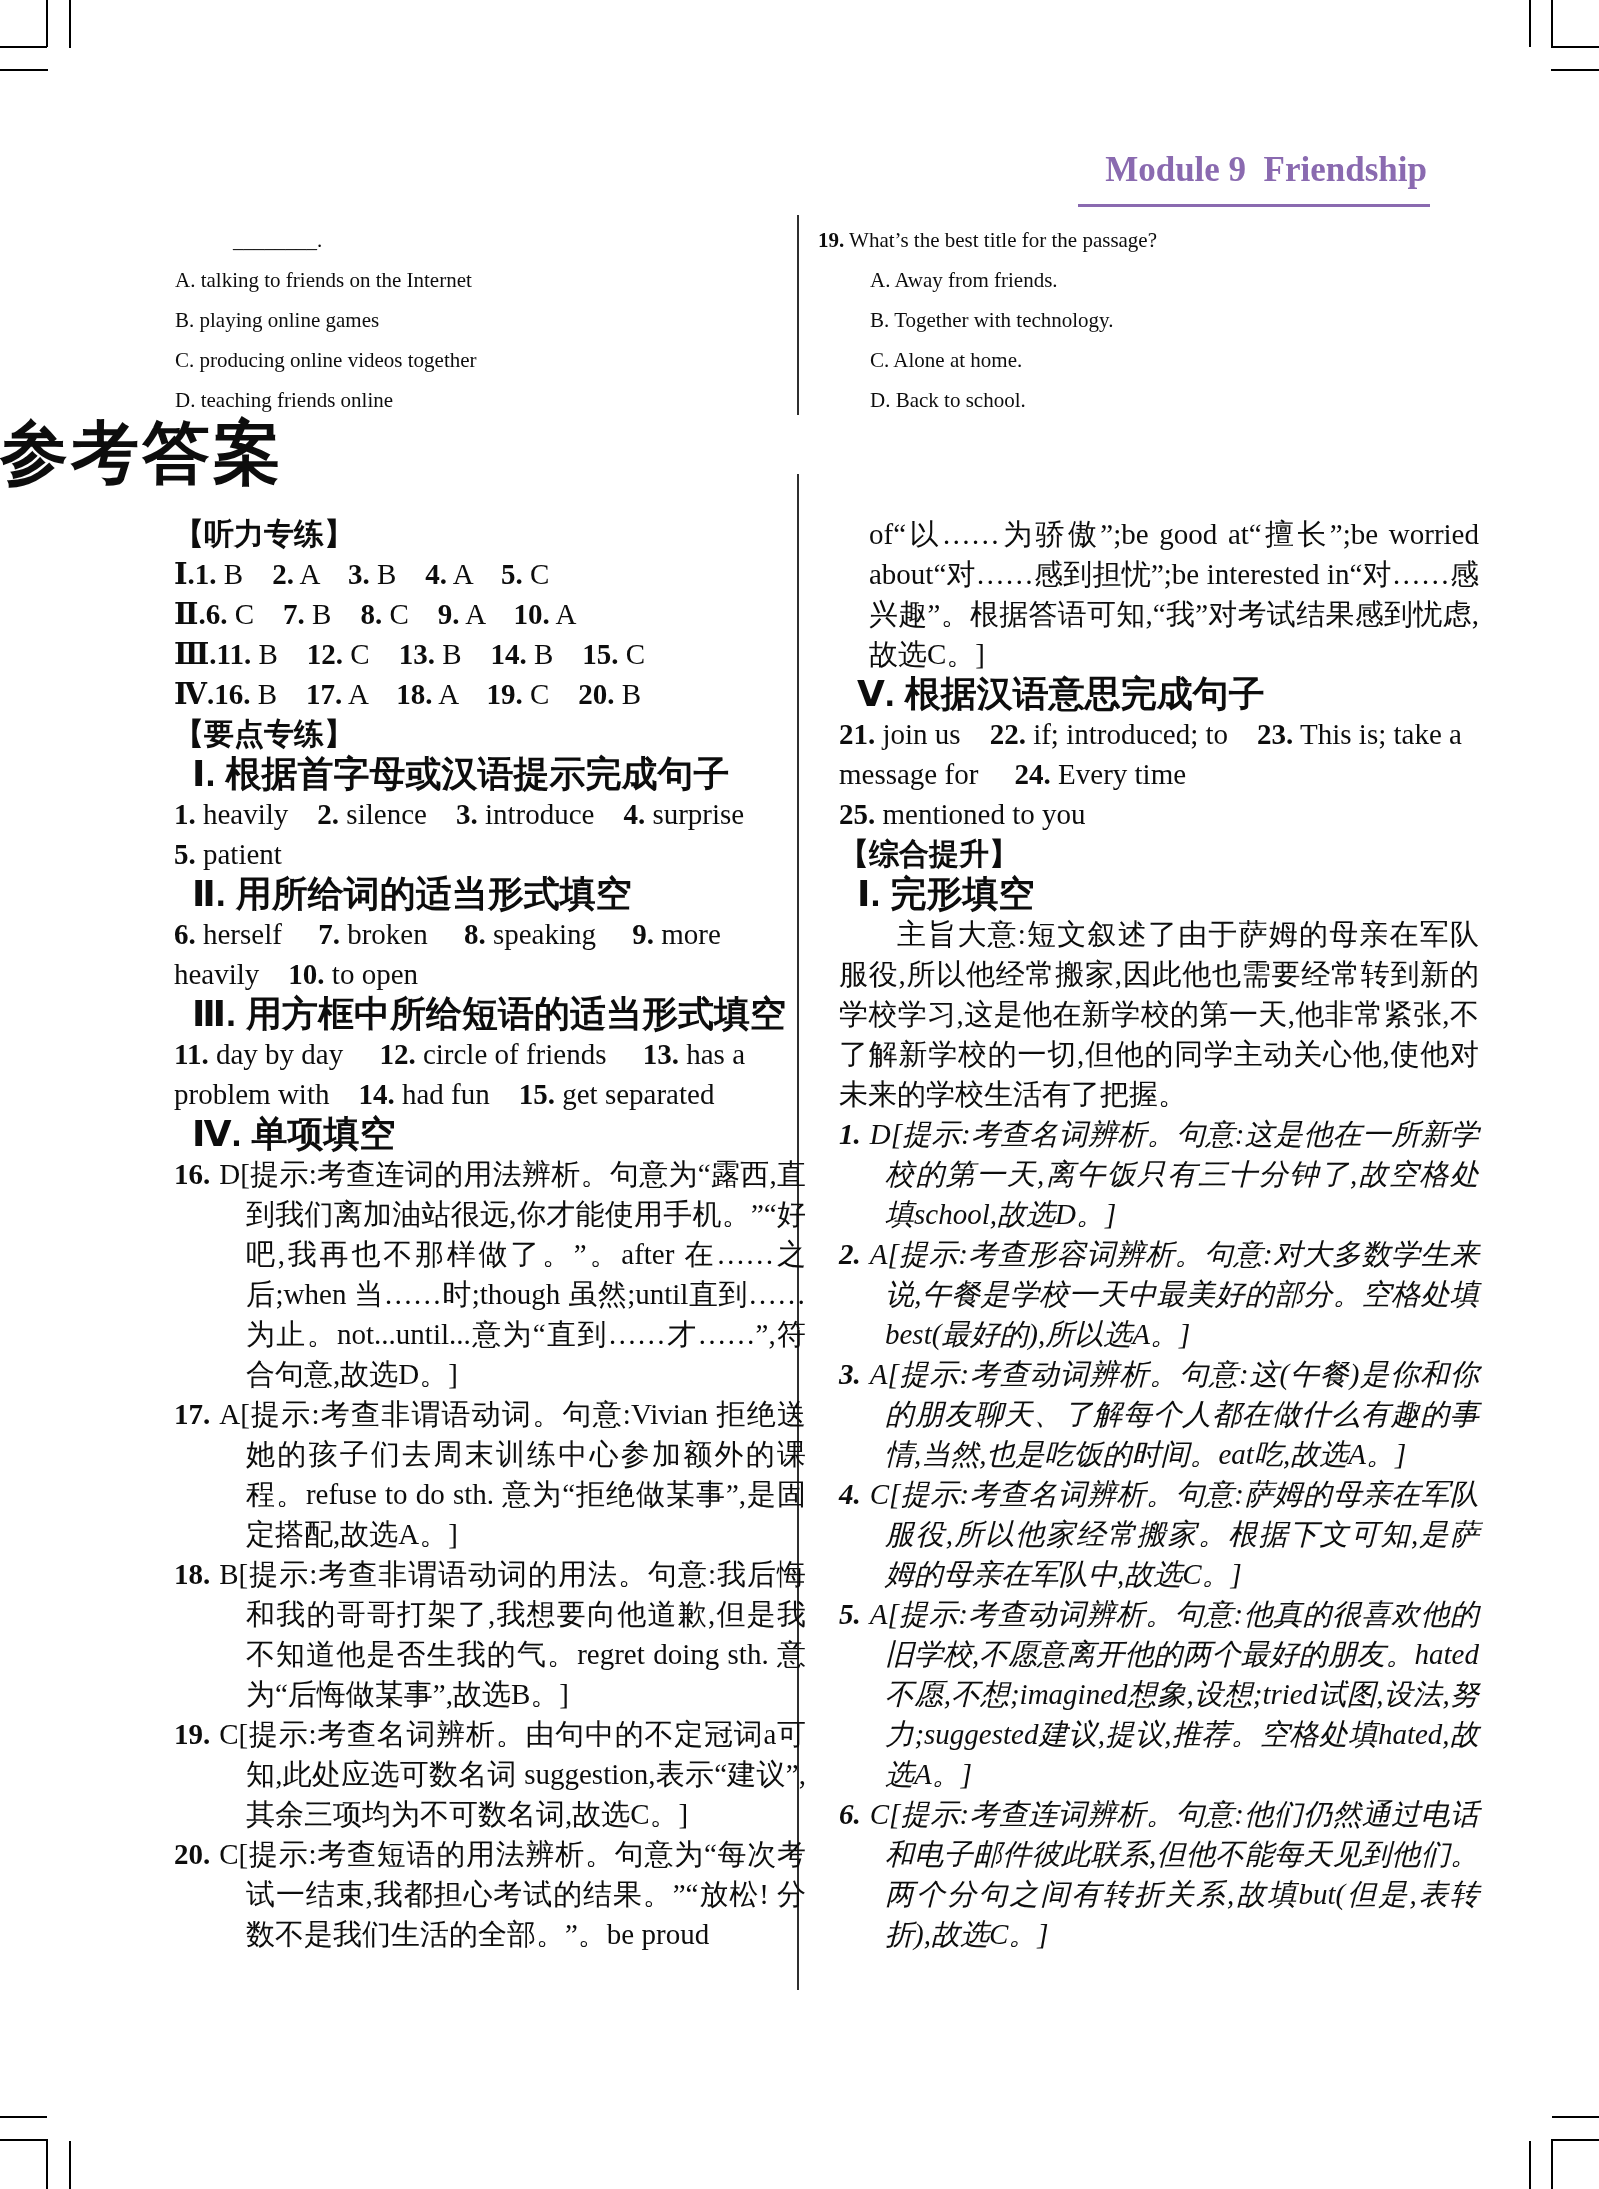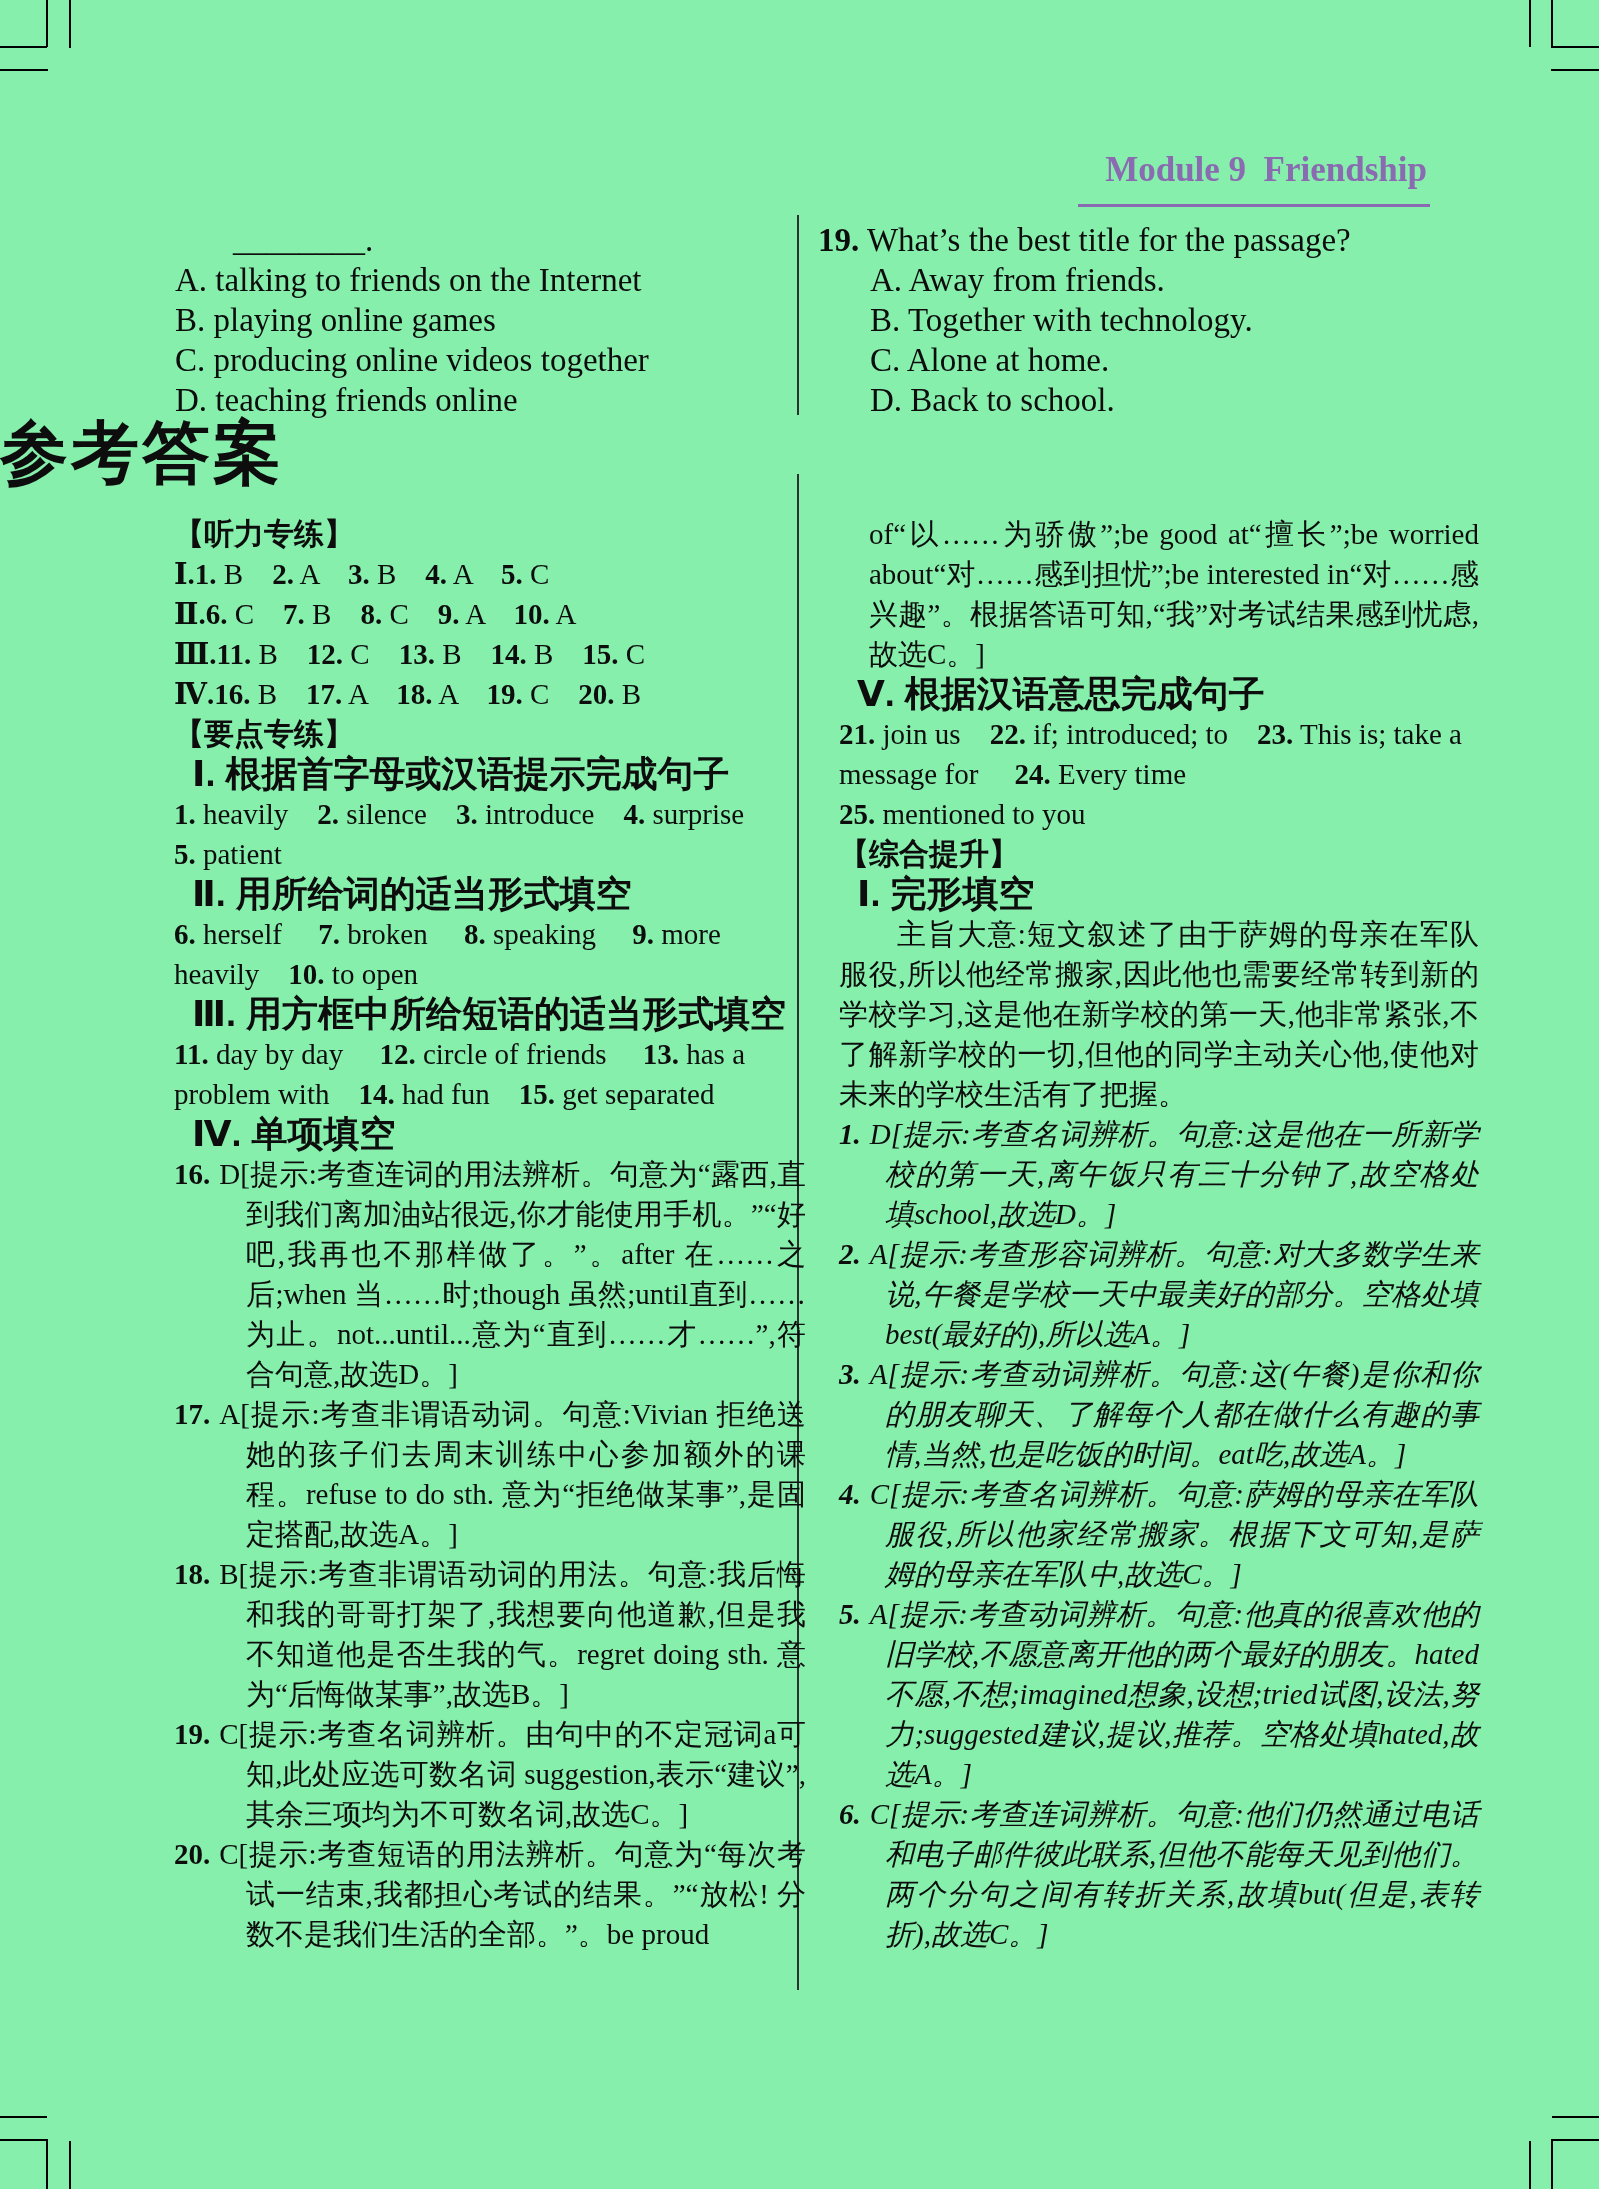--- a/index.html
+++ b/index.html
@@ -1,33 +1,33 @@
 <!DOCTYPE html>
 <html><head>
 <meta charset="utf-8">
 <style>
   html,body { margin:0; padding:0; background:#e8e8e8; }
   .page {
     position:relative; width:1599px; height:2189px; margin:0 auto;
-    background:#86efac; overflow:hidden;
+    background:#ffffff; overflow:hidden;
     font-family:"Liberation Serif","DejaVu Serif",serif; color:#0d0d0d;
   }
   .crop { position:absolute; background:#000; }
 
   .module-title {
     position:absolute; top:150px; right:172px;
     font-size:35px; font-weight:bold; white-space:pre;
   }
   .module-underline { position:absolute; top:204px; left:1078px; width:352px; height:3px; }
 
   .divider { position:absolute; left:797px; width:2px; background:#2f2f2f; }
   .divider-top  { top:215px;  height:200px; }
   .divider-main { top:474px;  height:1516px; }
 
-  .qcol { position:absolute; top:220px; font-size:33px; line-height:40px; }
+  .qcol { position:absolute; top:220px; font-size:21px; line-height:40px; }
   .qcol-left  { left:175px; width:560px; }
   .qcol-right { left:818px; width:618px; }
   .q-blank { padding-left:58px; }
   .qcol-right .q-opt { padding-left:52px; }
   .b { font-weight:bold; }
 
   .big-title {
     position:absolute; top:408px; left:0; width:100%; 
     font-family:"Liberation Sans","DejaVu Sans",sans-serif;
     font-size:68px; font-weight:bold; letter-spacing:3px;

